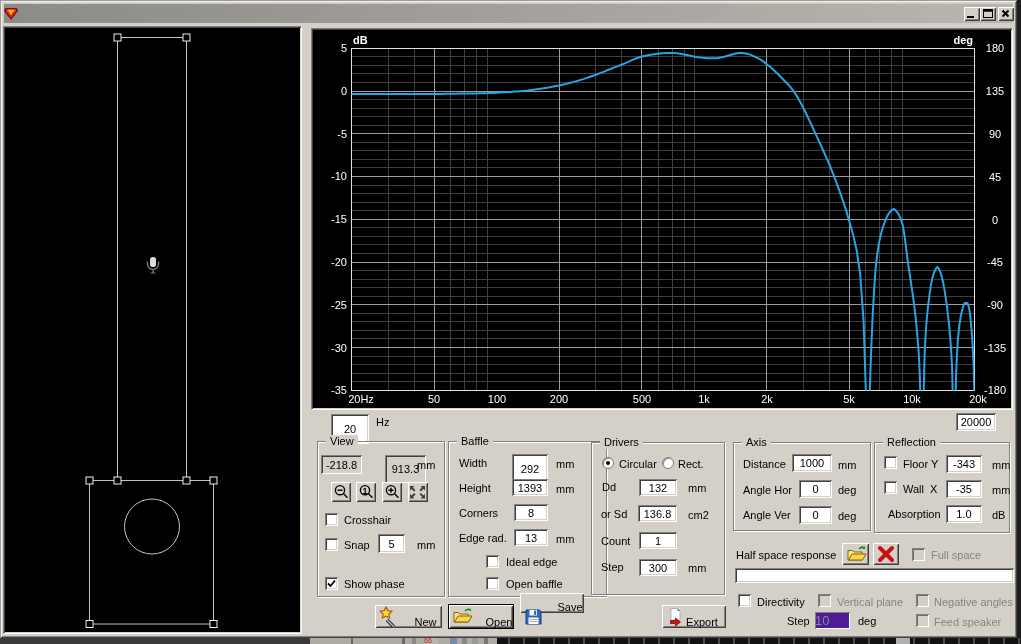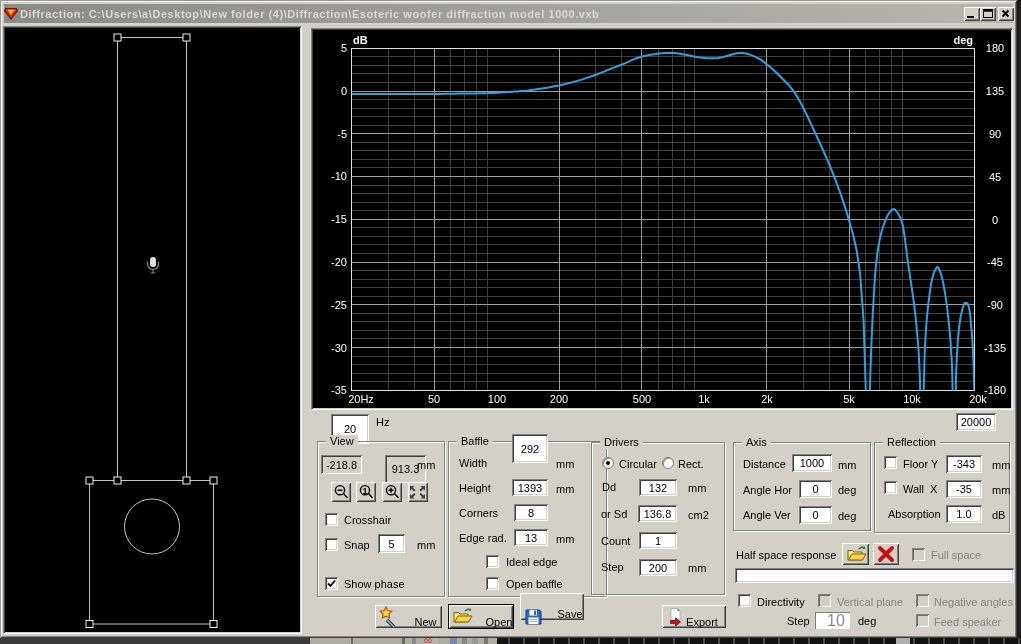--- a/index.html
+++ b/index.html
@@ -15,23 +15,23 @@
  border:1px solid;border-color:#808080 #fff #fff #808080;
  box-shadow:inset 1px 1px 0 #404040, inset -1px -1px 0 #d4d0c8;}
 .lbl{position:absolute;font-size:11px;white-space:nowrap;line-height:13px;}
 .glbl{position:absolute;font-size:11px;white-space:nowrap;line-height:13px;color:#848484;}
 .tb{position:absolute;background:#fff;
  box-shadow:inset 1px 1px 0 #808080, inset -1px -1px 0 #fff, inset 2px 2px 0 #404040, inset -2px -2px 0 #d4d0c8;
  font-size:11px;display:flex;align-items:center;justify-content:center;}
 .tbg{position:absolute;background:#d4d0c8;
  box-shadow:inset 1px 1px 0 #808080, inset -1px -1px 0 #fff, inset 2px 2px 0 #404040, inset -2px -2px 0 #d4d0c8;
  font-size:11px;display:flex;align-items:center;justify-content:center;text-align:right;}
-.tbd{position:absolute;background:#ffffff;
+.tbd{position:absolute;background:#4c1d95;
  box-shadow:inset 1px 1px 0 #808080, inset -1px -1px 0 #fff;
- font-size:16px;display:flex;align-items:center;color:#8a8a8a;padding-left:12px;}
+ font-size:13px;display:flex;align-items:center;color:#8a8a8a;padding-left:0;}
 .gb{position:absolute;border:1px solid #808080;box-shadow:1px 1px 0 #fff, inset 1px 1px 0 #fff;}
 .gb>span{position:absolute;top:-7px;left:8px;background:#d4d0c8;padding:0 4px;font-size:11px;line-height:13px;}
 .cb{position:absolute;width:13px;height:13px;background:#fff;
  box-shadow:inset 1px 1px 0 #808080, inset -1px -1px 0 #fff, inset 2px 2px 0 #404040, inset -2px -2px 0 #d4d0c8;}
 .cbd{position:absolute;width:13px;height:13px;background:#d4d0c8;
  box-shadow:inset 1px 1px 0 #808080, inset -1px -1px 0 #fff, inset 2px 2px 0 #6e6e6e, inset -2px -2px 0 #d4d0c8;}
 .btn{position:absolute;background:#d4d0c8;
  box-shadow:inset 1px 1px 0 #fff, inset -1px -1px 0 #404040, inset 2px 2px 0 #d4d0c8, inset -2px -2px 0 #808080;
  font-size:11px;display:flex;align-items:flex-end;justify-content:center;padding-left:16px;}
 .radio{position:absolute;width:12px;height:12px;border-radius:50%;background:#fff;border:1px solid #7a7a7a;box-shadow:inset 1px 1px 0 rgba(80,80,80,0.6), inset -1px -1px 0 rgba(255,255,255,0.9);}
@@ -39,21 +39,20 @@
 <div id="win"></div>
 
 <div id="title">
 <svg class="abs" style="left:-1px;top:3px" width="16" height="14" viewBox="0 0 16 15">
  <polygon points="2,1 14,1 15.5,4 8,14 0.5,4" fill="#6b0a0a"></polygon>
  <polygon points="3,2 13,2 14,4.2 8,12.5 2,4.2" fill="#cc2010"></polygon>
  <polygon points="4.6,3 11.4,3 8,9.2" fill="#ffd21e"></polygon>
  <polygon points="6.3,3.8 9.7,3.8 8,6.8" fill="#ff9b00"></polygon>
  <path d="M3 2.6 L5.5 5.8 M13 2.6 L10.5 5.8" stroke="#ff5a3c" stroke-width="1"></path>
 </svg>
-<span class="txt">Diffraction: C:\Users\a\Desktop\New folder (4)\Diffraction\Esoteric woofer diffraction model 1000.vxb</span>
 </div>
 <div class="capbtn" style="left:964px;top:7px"></div>
 <div class="capbtn" style="left:980px;top:7px"></div>
 <div class="capbtn" style="left:998px;top:7px"></div>
 <svg class="abs" style="left:964px;top:7px" width="52" height="14" viewBox="0 0 52 14">
  <rect x="3" y="9" width="7" height="2" fill="#000"></rect>
  <rect x="19.5" y="2.5" width="9" height="8" fill="none" stroke="#000"></rect>
  <rect x="19.5" y="2.5" width="9" height="2.2" fill="#000"></rect>
  <path d="M38.5 3.5 L44.5 9.5 M44.5 3.5 L38.5 9.5" stroke="#000" stroke-width="2"></path>
 </svg>
@@ -173,21 +172,21 @@
 <div class="cb" style="left:325px;top:577px"></div>
 <svg class="abs" style="left:325px;top:577px" width="13" height="13" viewBox="0 0 13 13">
     <path d="M3 6.5 L5.5 9 L10 3.5" fill="none" stroke="#000" stroke-width="1.8"></path>
   </svg>
 <div class="lbl" style="left:344px;top:578px">Show phase</div>
 
 <div class="gb" style="left:448px;top:441px;width:159px;height:156px">
     <span>Baffle</span>
   </div>
 <div class="lbl" style="left:459px;top:457px">Width</div>
-<div class="tb" style="left:512px;top:434px;width:36px;height:29px">292</div>
+<div class="tb" style="left:512px;top:454px;width:36px;height:29px">292</div>
 <div class="lbl" style="left:556px;top:458px">mm</div>
 <div class="lbl" style="left:459px;top:482px">Height</div>
 <div class="tb" style="left:512px;top:479px;width:36px;height:17px">1393</div>
 <div class="lbl" style="left:556px;top:483px">mm</div>
 <div class="lbl" style="left:459px;top:507px">Corners</div>
 <div class="tb" style="left:514px;top:504px;width:34px;height:17px">8</div>
 <div class="lbl" style="left:459px;top:532px">Edge rad.</div>
 <div class="tb" style="left:514px;top:529px;width:34px;height:17px">13</div>
 <div class="lbl" style="left:556px;top:533px">mm</div>
 <div class="cb" style="left:486px;top:555px"></div>
@@ -205,21 +204,21 @@
 <div class="lbl" style="left:678px;top:458px">Rect.</div>
 <div class="lbl" style="left:602px;top:481px">Dd</div>
 <div class="tb" style="left:639px;top:479px;width:38px;height:17px">132</div>
 <div class="lbl" style="left:688px;top:482px">mm</div>
 <div class="lbl" style="left:601px;top:508px">or Sd</div>
 <div class="tb" style="left:638px;top:505px;width:39px;height:17px">136.8</div>
 <div class="lbl" style="left:688px;top:509px">cm2</div>
 <div class="lbl" style="left:601px;top:535px">Count</div>
 <div class="tb" style="left:639px;top:532px;width:38px;height:17px">1</div>
 <div class="lbl" style="left:601px;top:561px">Step</div>
-<div class="tb" style="left:639px;top:559px;width:38px;height:17px">200</div>
+<div class="tb" style="left:639px;top:559px;width:38px;height:17px">300</div>
 <div class="lbl" style="left:688px;top:562px">mm</div>
 
 <div class="gb" style="left:733px;top:442px;width:138px;height:89px">
     <span>Axis</span>
   </div>
 <div class="lbl" style="left:743px;top:458px">Distance</div>
 <div class="tb" style="left:792px;top:454px;width:40px;height:18px">1000</div>
 <div class="lbl" style="left:838px;top:459px">mm</div>
 <div class="lbl" style="left:743px;top:484px">Angle Hor</div>
 <div class="tb" style="left:799px;top:480px;width:33px;height:18px">0</div>
@@ -281,21 +280,21 @@
 <div class="abs" style="left:448px;top:604px;width:66px;height:25px;background:#000"></div>
 <div class="btn" style="left:449px;top:605px;width:64px;height:23px">
     <span style="margin-left:20px">Open</span>
   </div>
 <svg class="abs" style="left:449px;top:605px" width="28" height="23" viewBox="0 0 28 23">
  <path d="M5 7.5 l4.5 0 1.5 1.5 8 0 0 8 -14 0 z" fill="#ffe28a" stroke="#7a6a00" stroke-width="1"></path>
  <path d="M5.5 17 l3.5 -6 14 0 -3.5 6 z" fill="#ffd24d" stroke="#7a6a00" stroke-width="1"></path>
  <path d="M16 6 q3 -3 5 -1" fill="none" stroke="#1e8a1e" stroke-width="1.5"></path>
  <path d="M21.5 3.2 l.8 2.6 -2.6 0 z" fill="#1e8a1e"></path>
 </svg>
-<div class="btn" style="left:520px;top:593px;width:64px;height:27px">
+<div class="btn" style="left:520px;top:593px;width:64px;height:20px">
     <span style="margin-left:20px">Save</span>
   </div>
 <svg class="abs" style="left:520px;top:605px" width="28" height="23" viewBox="0 0 28 23">
  <path d="M6 5 h13.5 l1.5 1.5 V19 H6 z" fill="#3069c4" stroke="#123a78" stroke-width="1"></path>
  <rect x="9.5" y="5" width="7.5" height="5.5" fill="#fff"></rect>
  <rect x="14" y="5.5" width="2.2" height="4.4" fill="#3069c4"></rect>
  <rect x="8.5" y="12.5" width="10" height="6.5" fill="#fff"></rect>
  <path d="M9.5 14.5 h8 M9.5 16.5 h8" stroke="#9a9a9a" stroke-width="0.8"></path>
 </svg>
 <div class="btn" style="left:662px;top:605px;width:64px;height:23px">

